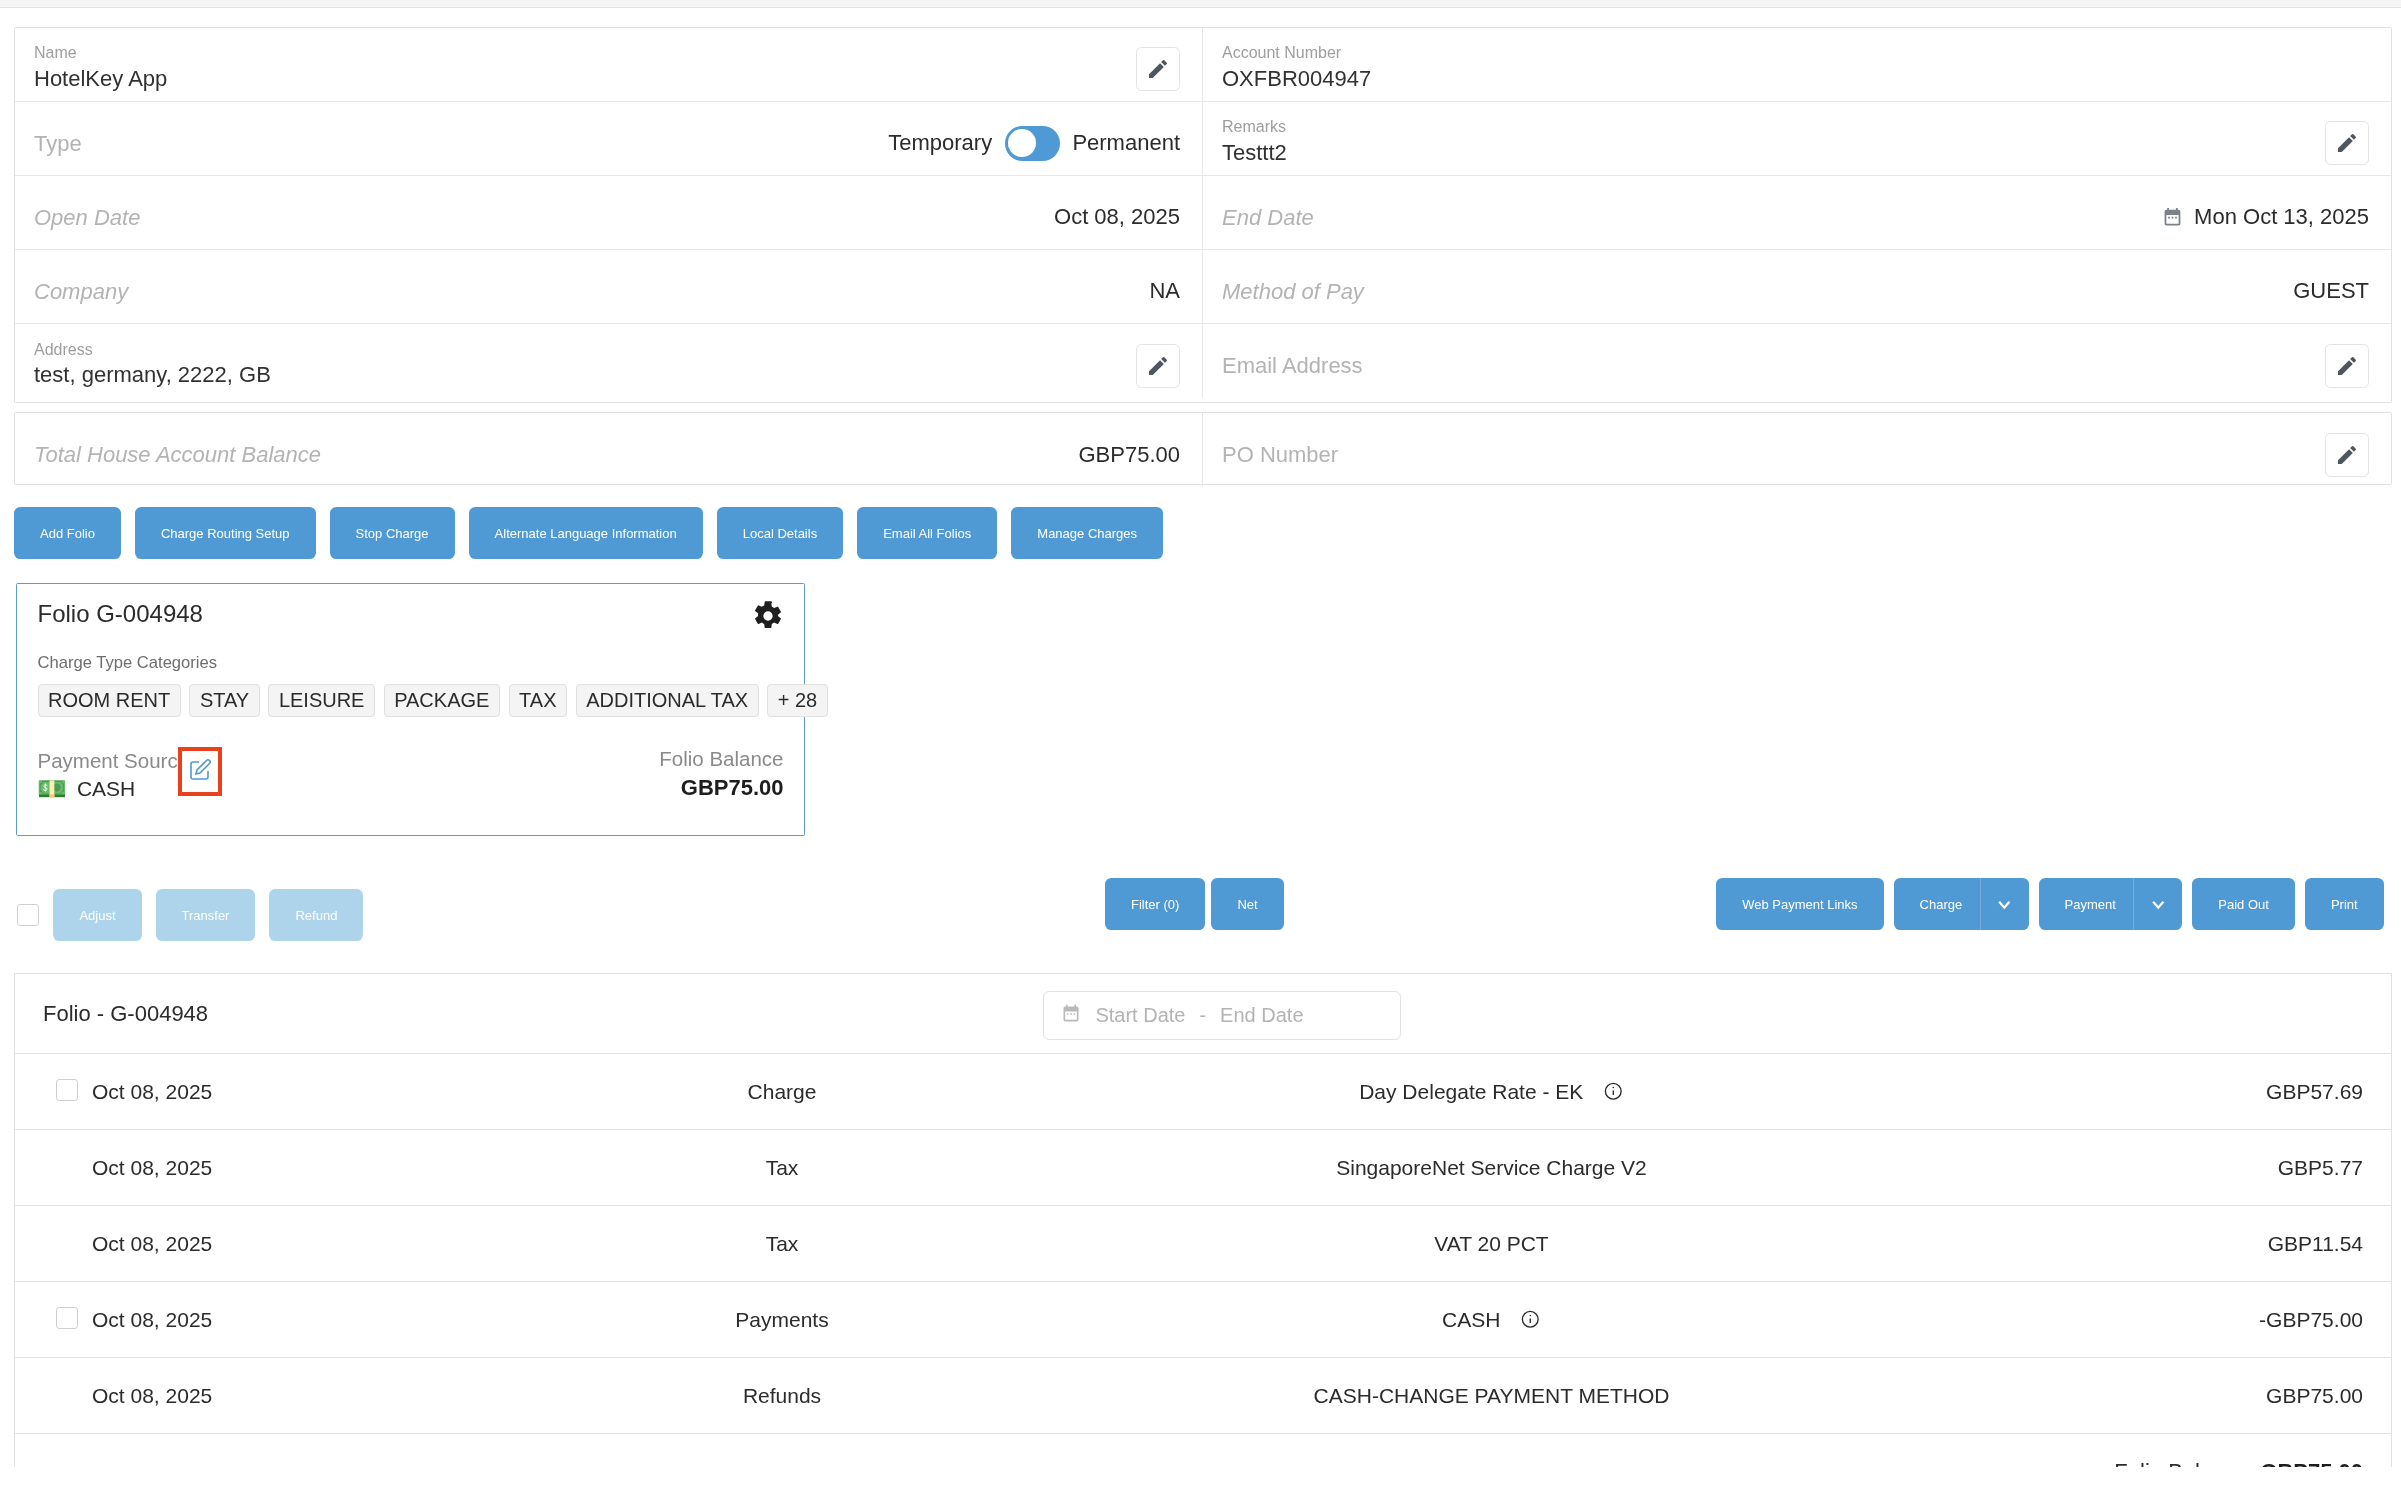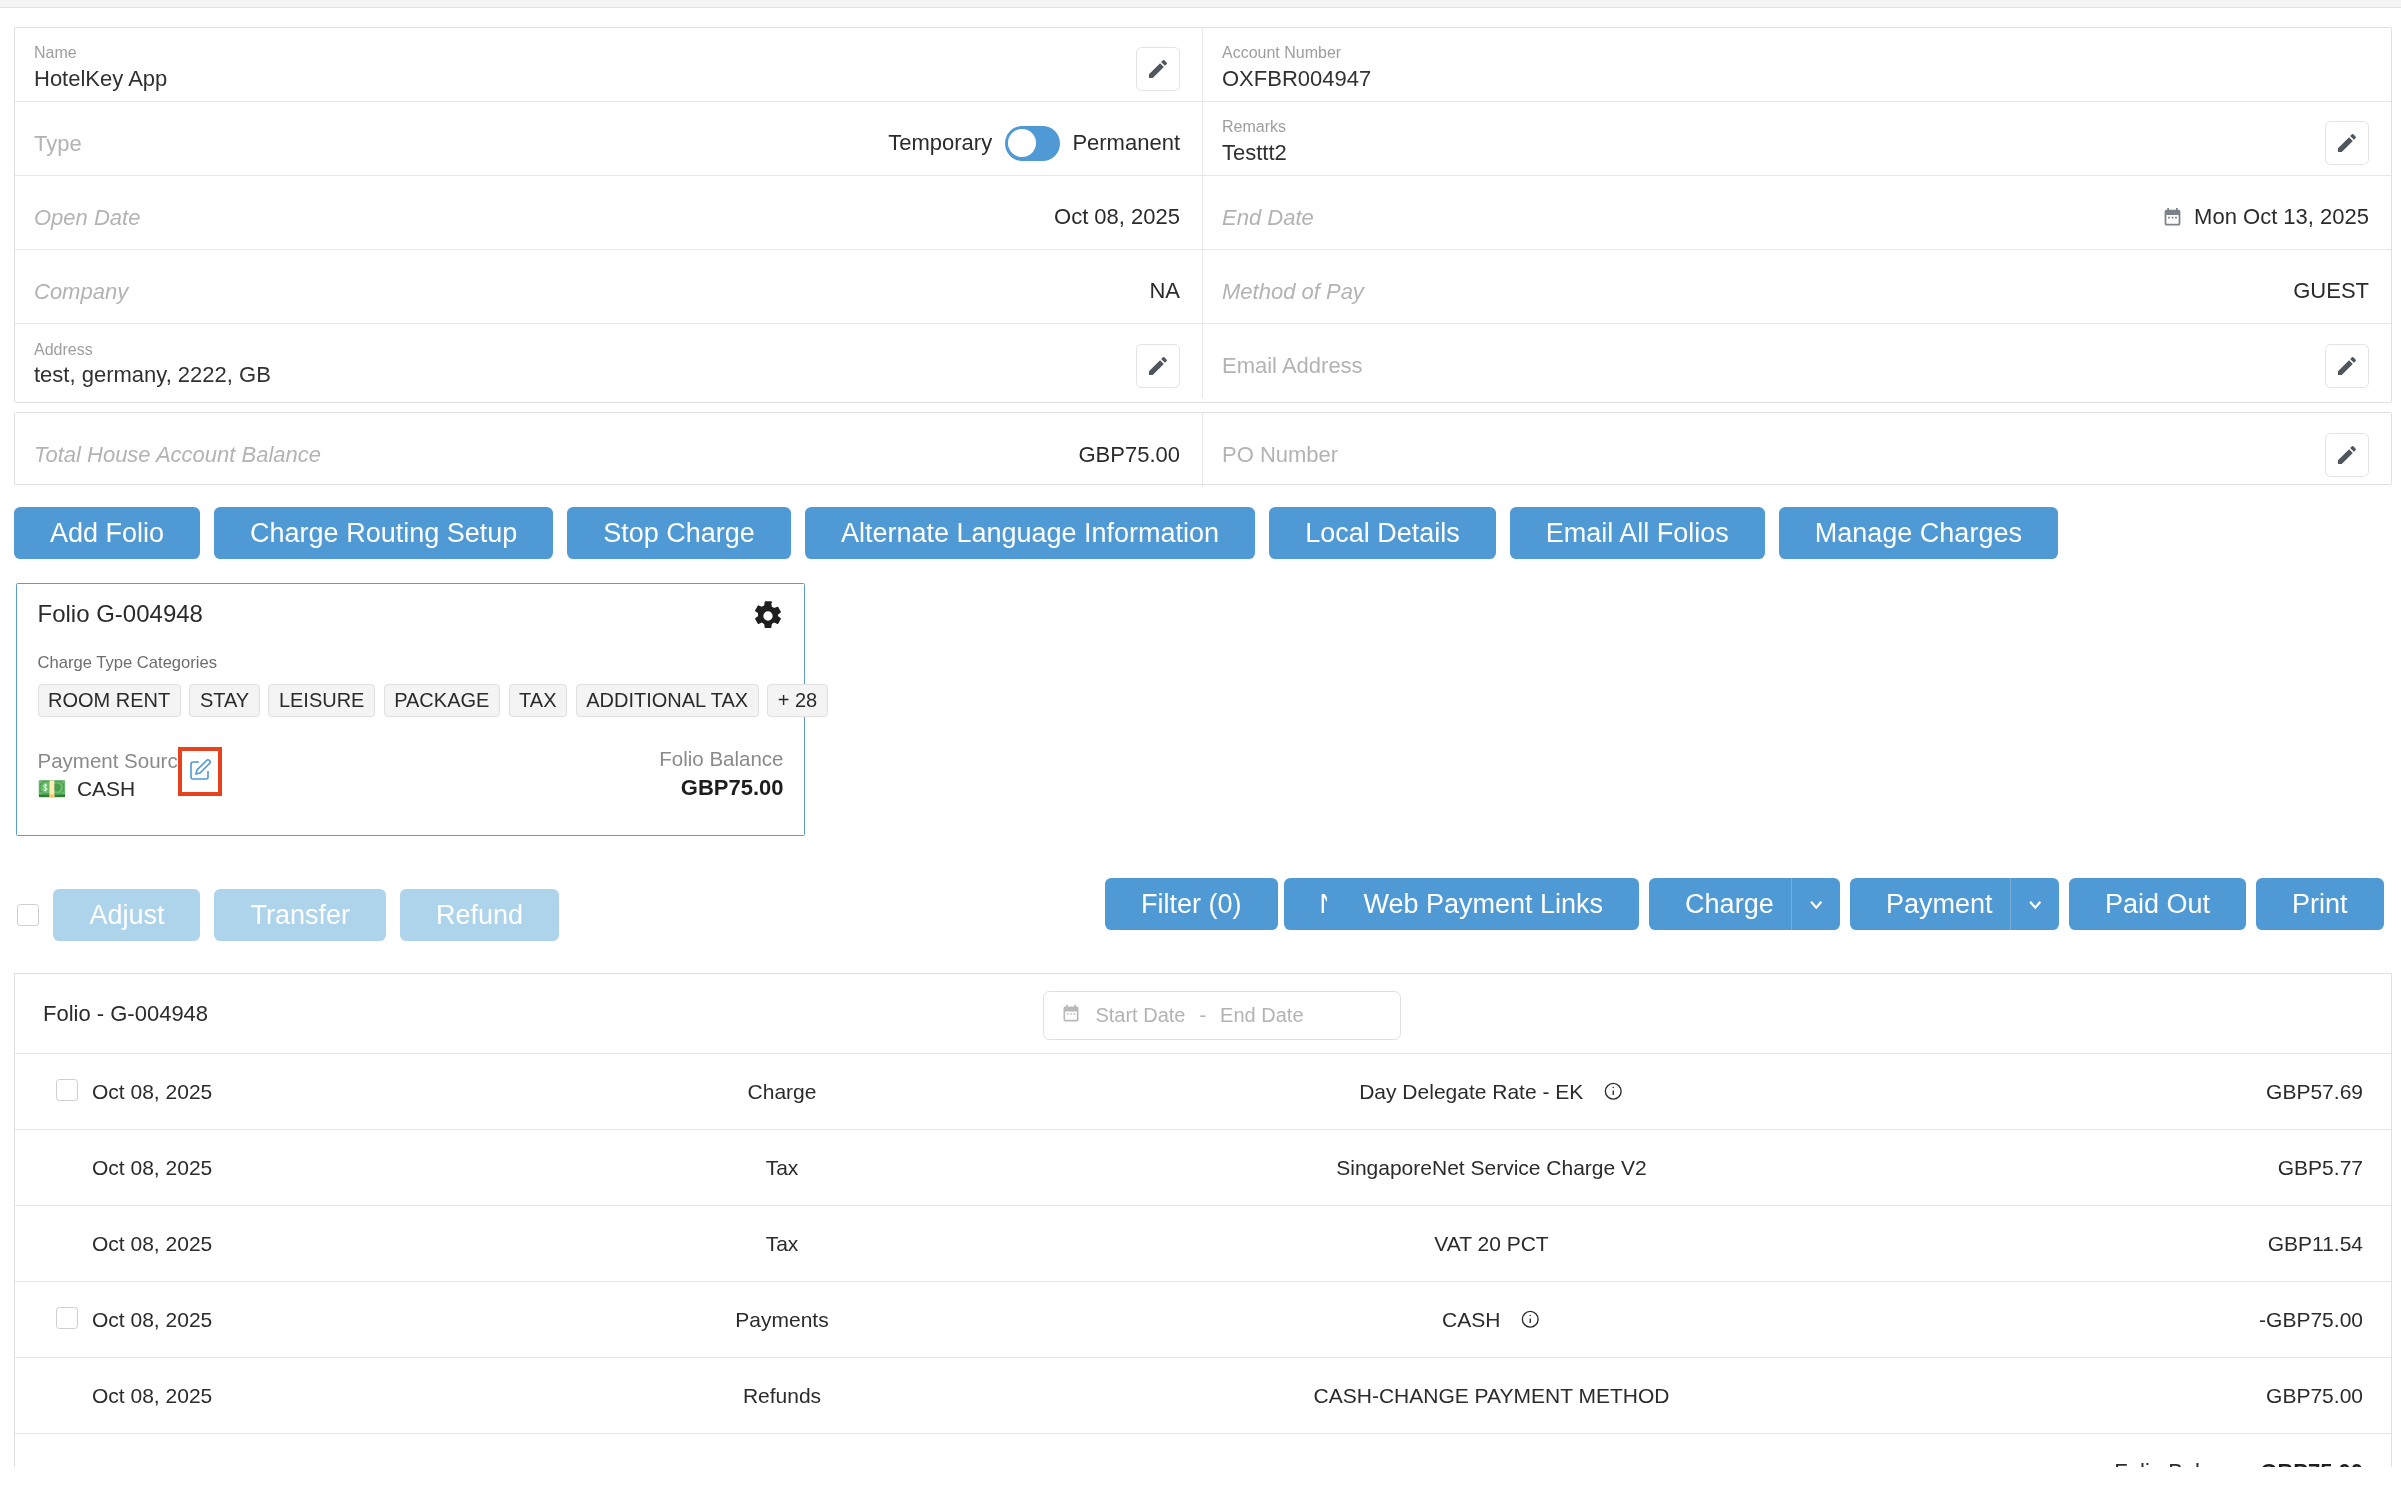--- a/index.html
+++ b/index.html
@@ -87,21 +87,21 @@
   .tg .knob {
     position:absolute; left: 3.2px; top: 3.2px; width: 28px; height: 28px;
     border-radius: 50%; background: #fff;
   }
 
   
   .btnbar { position:absolute; left: 14px; top: 507px; display:flex; gap: 14px; }
   .bbtn {
     background: #4f9ad4; color:#fff; border:none; border-radius: 6.3px;
     font-family: "Liberation Sans", sans-serif;
-    font-size: 27px; height: 52px; padding: 0 36px;
+    font-size: 13px; height: 52px; padding: 0 26px;
     display:flex; align-items:center; cursor:pointer; white-space:nowrap;
   }
 
   
   #folio-card {
     position:absolute; left: 16px; top: 583px; width: 789px; height: 253px;
     border: 0.8px solid #5e9ccc; background:#fff; border-radius: 1.6px;
     padding: 16px 20.5px 0 20.5px;
   }
   .fc-head { display:flex; align-items:flex-start; justify-content:space-between; }

